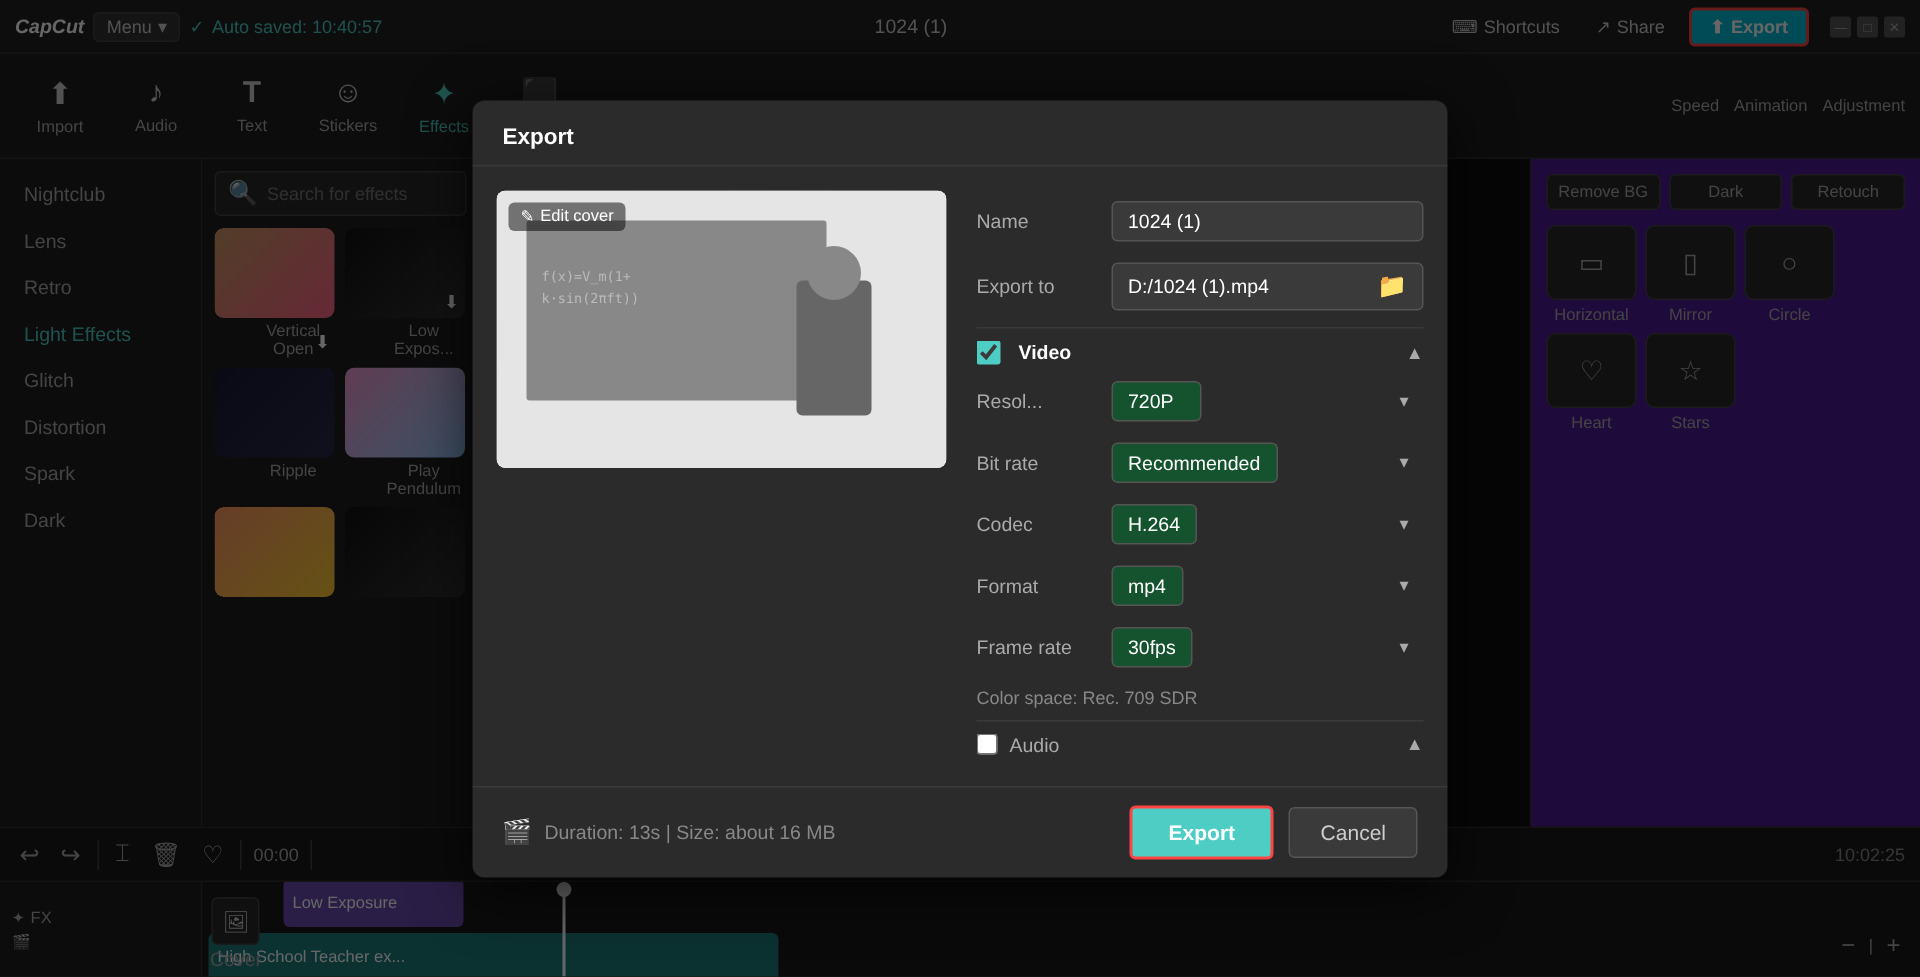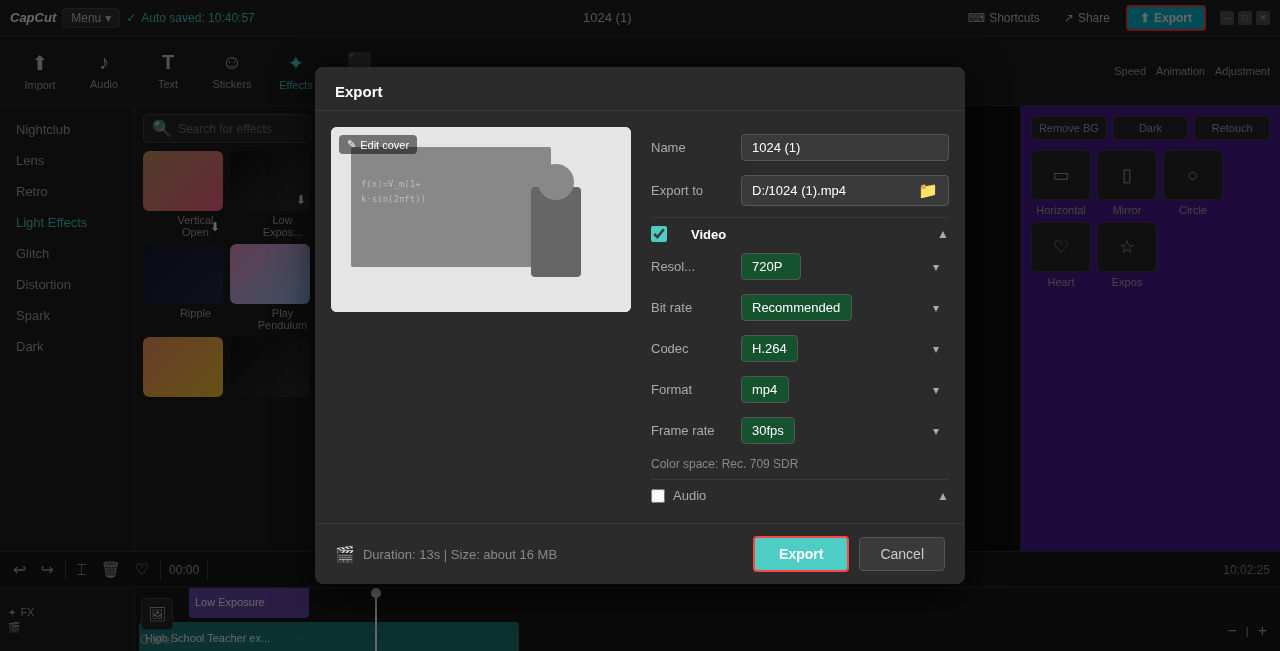--- a/index.html
+++ b/index.html
@@ -518,21 +518,21 @@
       gap: 8px;
     }
     .setting-path-text {
       flex: 1;
       font-size: 13px;
       color: #fff;
     }
     .section-header {
       display: flex;
       align-items: center;
-      gap: 24px;
+      gap: 12px;
       padding: 8px 0 4px;
       border-top: 1px solid #3a3a3a;
       margin-top: 4px;
     }
     .section-checkbox {
       width: 16px;
       height: 16px;
       accent-color: #4ecdc4;
     }
     .section-title {
@@ -806,21 +806,21 @@
       <div class="right-opt">
         <div class="right-opt-box">
           <span>♡</span>
         </div>
         <span class="right-opt-label">Heart</span>
       </div>
       <div class="right-opt">
         <div class="right-opt-box">
           <span>☆</span>
         </div>
-        <span class="right-opt-label">Expos</span>
+        <span class="right-opt-label">Stars</span>
       </div>
     </div>
   </div>
 
 </div>
 
 <div class="timeline-area">
   <div class="timeline-toolbar">
     <button class="tl-btn">↩</button>
     <button class="tl-btn">↪</button>

